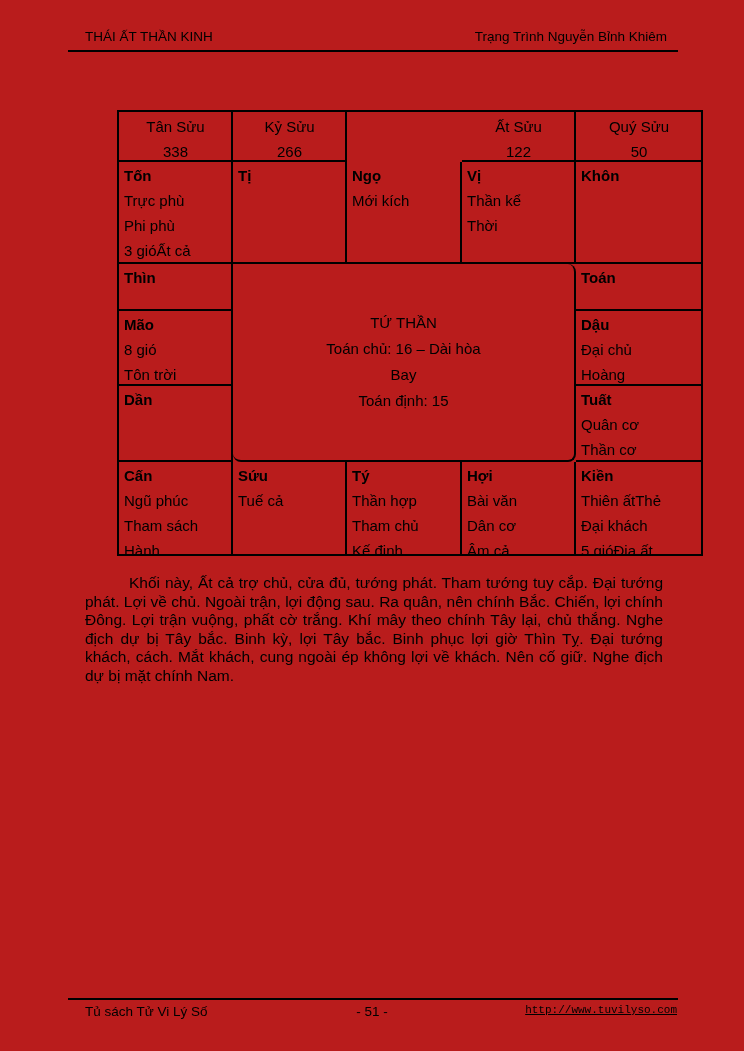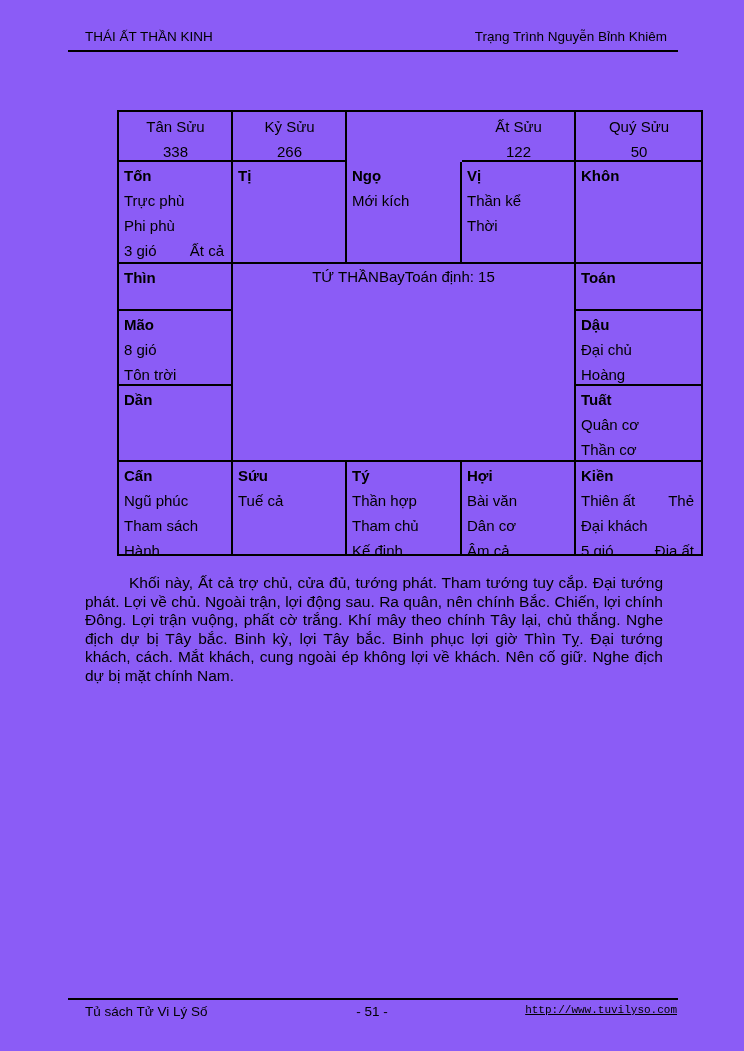--- a/index.html
+++ b/index.html
@@ -1,18 +1,18 @@
 <!DOCTYPE html>
 <html><head>
 <meta charset="utf-8">
 <style>
   html,body { margin:0; padding:0; background:#e8e8e8; }
   .page {
     position:relative; width:744px; height:1051px; margin:0 auto;
-    background:#8b5cf6; color:#000000;
+    background:#b91c1c; color:#000000;
     font-family:"Liberation Sans", sans-serif;
   }
   
   .hdr-left  { position:absolute; left:85px;  top:29px;  font-size:13.5px; }
   .hdr-right { position:absolute; right:77px; top:29px;  font-size:13.5px; }
   .rule { position:absolute; left:68px; width:610px; height:2px; background:#000; }
   .header-rule { top:50px; }
   .footer-rule { top:998px; }
   .ftr-left   { position:absolute; left:85px;  top:1004px; font-size:13.5px; }
   .ftr-center { position:absolute; left:0; right:0; text-align:center; top:1004px; font-size:13.5px; }
@@ -25,24 +25,24 @@
     grid-template-columns:114px 114px 115px 114px 1fr;
     grid-template-rows:50px 102px 47px 75px 76px 1fr;
     border:2px solid #000; box-sizing:border-box;
     font-size:15px;
   }
   .cell { box-sizing:border-box; padding:1px 4px 0 5px; line-height:25px; overflow:hidden; }
   .br { border-right:2px solid #000; }
   .bb { border-bottom:2px solid #000; }
   .ycell { text-align:center; padding-top:2px; }
   .b { font-weight:bold; }
-  .split { display:flex; justify-content:space-between; padding-right:3px; }
+  .split { display:flex; justify-content:flex-start; padding-right:3px; }
   .center-cell {
-    display:flex; flex-direction:row; justify-content:center;
-    text-align:center; line-height:26px; padding:0 24px;
+    display:flex; flex-direction:column; justify-content:center;
+    text-align:center; line-height:26px; padding:0 24px;border-radius:8px;
   }
   .a-r1c1{grid-area:1/1} .a-r1c2{grid-area:1/2} .a-r1c3{grid-area:1/3} .a-r1c4{grid-area:1/4} .a-r1c5{grid-area:1/5}
   .a-r2c1{grid-area:2/1} .a-r2c2{grid-area:2/2} .a-r2c3{grid-area:2/3} .a-r2c4{grid-area:2/4} .a-r2c5{grid-area:2/5}
   .a-thin{grid-area:3/1/4/2} .a-center{grid-area:3/2/6/5} .a-than{grid-area:3/5/4/6}
   .a-mao{grid-area:4/1/5/2}  .a-dau{grid-area:4/5/5/6}
   .a-dan{grid-area:5/1/6/2}  .a-tuat{grid-area:5/5/6/6}
   .a-r6c1{grid-area:6/1} .a-r6c2{grid-area:6/2} .a-r6c3{grid-area:6/3} .a-r6c4{grid-area:6/4} .a-r6c5{grid-area:6/5}
   
   .bodytext { position:absolute; left:85px; top:574px; width:578px;
               font-size:15.5px; line-height:18.5px; text-align:justify; }
@@ -108,20 +108,21 @@
       <div class="b">Mão</div>
       <div>8 gió</div>
       <div>Tôn trời</div>
     </div>
     <div class="cell br bb a-dan">
       <div class="b">Dần</div>
     </div>
 
     <div class="cell center-cell br bb a-center">
       <div>TỨ THẦN</div>
+      <div>Toán chủ: 16 – Dài hòa</div>
       <div>Bay</div>
       <div>Toán định: 15</div>
     </div>
 
     <div class="cell bb a-than">
       <div class="b">Toán</div>
     </div>
     <div class="cell bb a-dau">
       <div class="b">Dậu</div>
       <div>Đại chủ</div>

